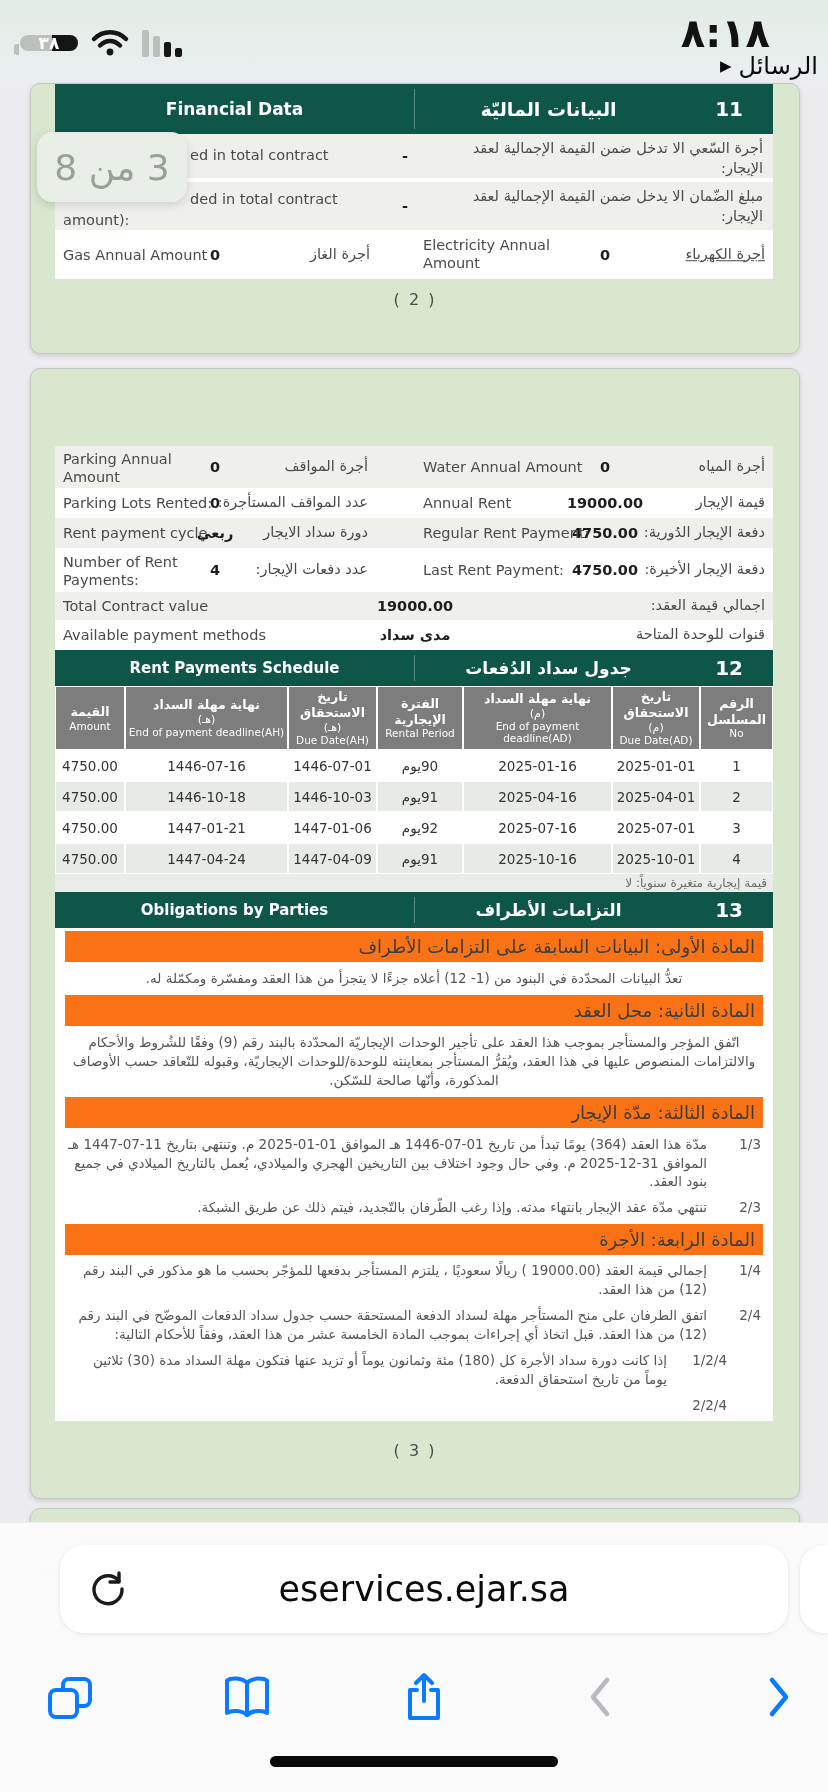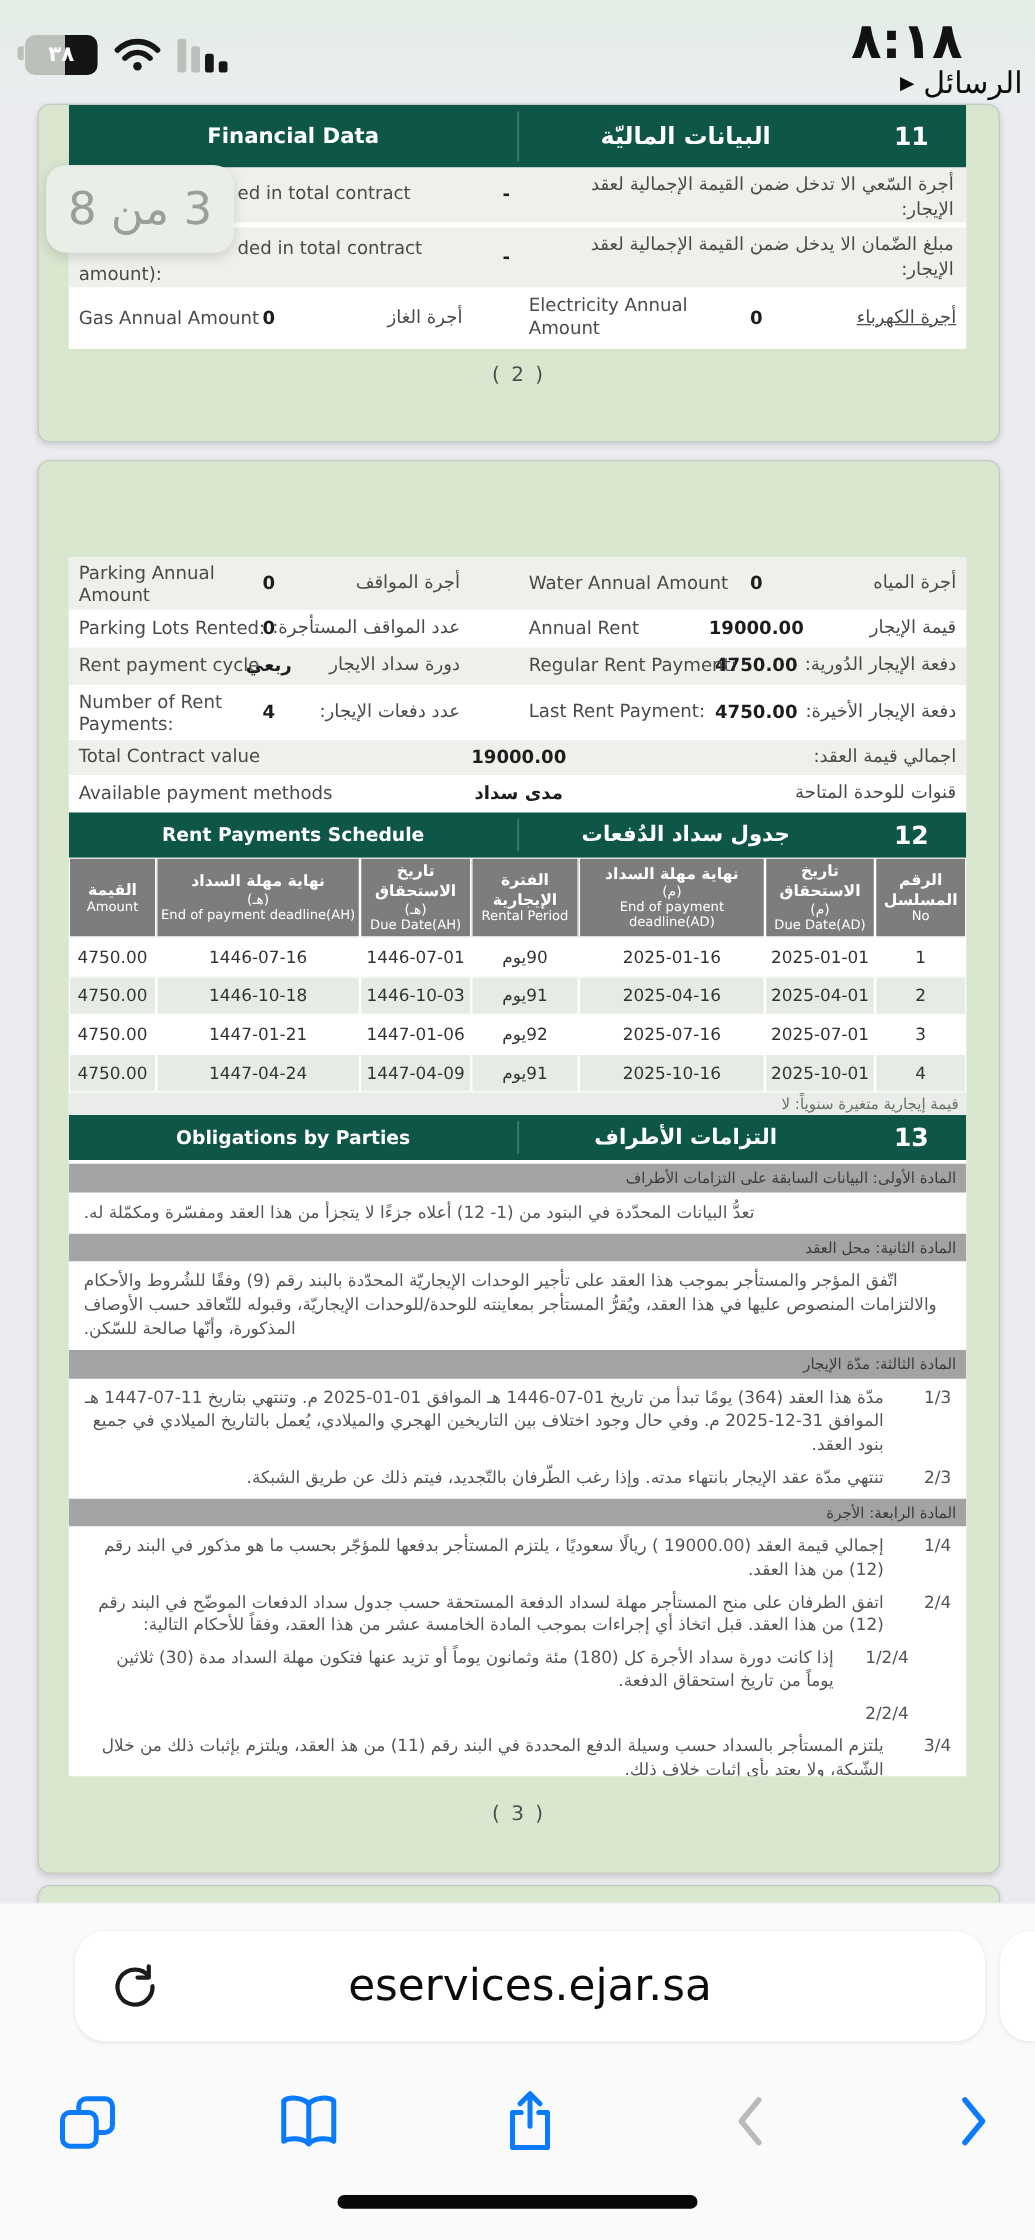--- a/index.html
+++ b/index.html
@@ -7,21 +7,21 @@
   #screen{position:relative;width:828px;height:1792px;overflow:hidden;background:#ecebf0;margin:0 auto;}
 
   
   .statusbar{position:absolute;top:0;left:0;width:828px;height:82px;
     background:linear-gradient(180deg,#e3ece5 0%,#eaeef0 100%);}
   .sb-time{position:absolute;top:10px;right:58px;font-size:40px;font-weight:bold;color:#121212;}
   .sb-breadcrumb{position:absolute;top:52px;right:10px;display:flex;align-items:center;gap:7px;color:#0a0a0a;}
   .sb-breadcrumb .tri{font-size:15px;line-height:1;}
   .sb-breadcrumb .lbl{font-size:24px;}
   .sb-left{position:absolute;top:28px;left:20px;display:flex;align-items:center;gap:12px;}
-  .battery{position:relative;width:58px;height:32px;}
+  .battery{position:relative;width:58px;height:16px;}
   .battery .body{position:absolute;inset:0;background:#bcc0bb;border-radius:8px;}
   .battery .fill{position:absolute;top:0;right:0;width:45%;height:100%;background:#141414;border-radius:0 8px 8px 0;}
   .battery .pct{position:absolute;inset:0;display:flex;align-items:center;justify-content:center;
     color:#fff;font-size:17px;font-weight:bold;}
   .battery .nub{position:absolute;left:-6px;top:9px;width:5px;height:11px;background:#bcc0bb;border-radius:3px 0 0 3px;}
   .bars{display:flex;align-items:flex-end;gap:4px;height:28px;}
   .bars i{display:block;width:7px;border-radius:2px;}
 
   
   .card{position:absolute;left:30px;width:768px;background:#d9e7cf;border:1px solid #c4c9c2;
@@ -64,22 +64,22 @@
   table.pay thead .h-sub{display:block;font-size:11px;line-height:1.2;}
   table.pay thead .h-en{display:block;font-size:10.5px;line-height:1.2;}
   table.pay tbody td{height:29px;font-size:13.5px;color:#333;}
   table.pay tbody tr.alt td{background:#e7ebe5;}
   table.pay tbody tr.plain td{background:#fff;}
   .note-band{height:18px;background:#e9ece8;color:#6a6f68;font-size:12px;text-align:right;direction:rtl;
     padding:2px 6px 0 0;box-sizing:border-box;}
 
   
   .oblig{direction:rtl;color:#555;font-size:13.5px;line-height:1.4;}
-  .ob-band{background:#a3a3a3;color:#3c3c3c;padding:3px 8px;margin:3px 0;font-size:12px;}
-  .ob-p{padding:4px 12px;text-align:left;}
+  .ob-band{background:#f97316;color:#3c3c3c;padding:3px 8px;margin:3px 10px;font-size:18px;}
+  .ob-p{padding:4px 12px;text-align:center;}
   .ob-clause{display:flex;gap:14px;padding:3.5px 12px;align-items:flex-start;}
   .ob-clause.sub{padding-right:46px;}
   .ob-clause .cnum{flex:0 0 40px;color:#555;}
   .ob-clause .ctext{flex:1;text-align:right;}
 
   
   .chrome{position:absolute;left:0;top:1522px;width:828px;height:270px;background:rgba(250,250,251,.98);
     border-top:1px solid rgba(0,0,0,.05);}
   .url-pill{position:absolute;left:60px;top:22px;width:728px;height:88px;background:#fff;border-radius:24px;
     box-shadow:0 1px 4px rgba(0,0,0,.09);}

